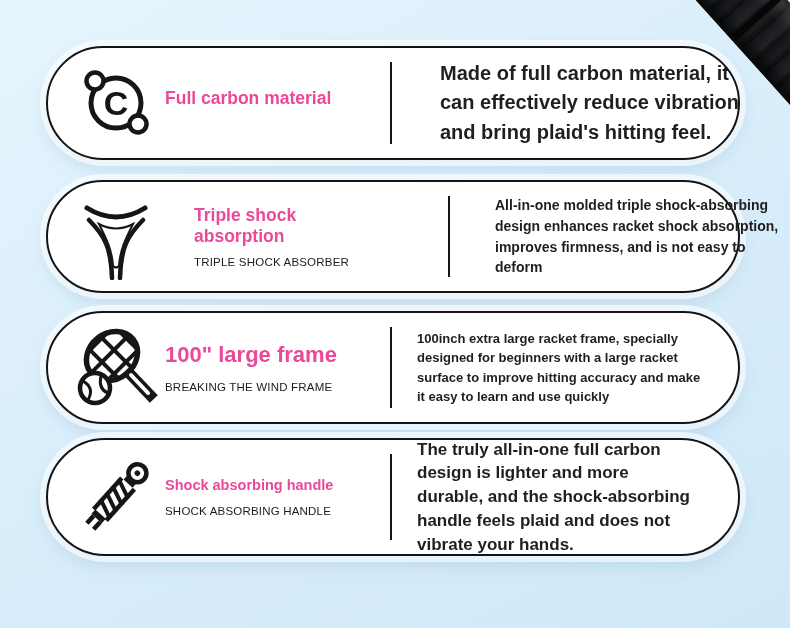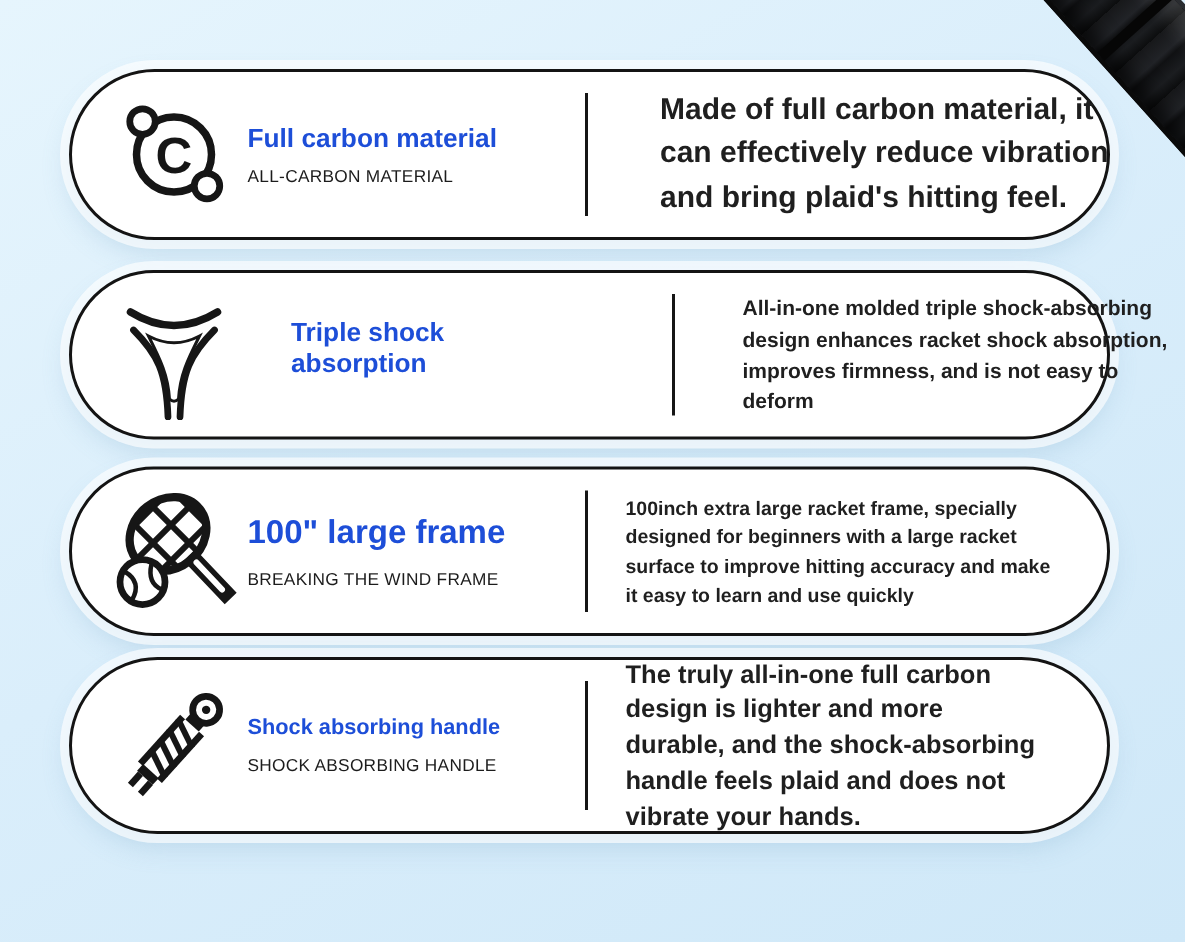--- a/index.html
+++ b/index.html
@@ -34,21 +34,21 @@
   .card--1{top:46px;height:114px;}
   .card--2{top:180px;height:113px;gap:29px;}
   .card--3{top:311px;height:113px;}
   .card--4{top:438px;height:118px;}
   .icon-wrap{
     flex:none;width:117px;display:flex;justify-content:center;align-items:center;
     padding-left:18px;box-sizing:border-box;
   }
   .title-col{flex:none;width:225px;box-sizing:border-box;padding-right:14px;}
   .title{
-    font-weight:bold;color:#1d4ed8;margin:0 0 9px 0;line-height:1.22;white-space:pre;
+    font-weight:bold;color:#ec4899;margin:0 0 9px 0;line-height:1.22;white-space:pre;
   }
   .card--1 .title,.card--2 .title{font-size:17.5px;}
   .card--3 .title{font-size:22px;margin-bottom:12px;}
   .card--4 .title{font-size:14.5px;margin-bottom:11px;}
   .subtitle{
     font-size:11.5px;font-weight:400;color:#1c1c1c;letter-spacing:.2px;white-space:pre;
   }
   .divider{
     flex:none;width:2px;align-self:center;height:calc(100% - 28px);background:#161616;
   }
@@ -75,40 +75,40 @@
     <div class="icon-wrap">
       <svg width="76" height="76" viewBox="0 0 76 76">
         <circle cx="38" cy="38" r="25" fill="none" stroke="#161616" stroke-width="5"></circle>
         <text x="38" y="50" text-anchor="middle" font-family="Liberation Sans, sans-serif" font-size="34" font-weight="bold" fill="#161616">C</text>
         <circle cx="17" cy="16" r="8.5" fill="#ffffff" stroke="#161616" stroke-width="4.5"></circle>
         <circle cx="60" cy="59" r="8.5" fill="#ffffff" stroke="#161616" stroke-width="4.5"></circle>
       </svg>
     </div>
     <div class="title-col">
       <div class="title">Full carbon material</div>
-      <div class="subtitle">ALL-CARBON MATERIAL</div>
     </div>
     <div class="divider"></div>
     <div class="desc">Made of full carbon material, it
 can effectively reduce vibration
 and bring plaid's hitting feel.</div>
   </div>
 
   <div class="card card--2">
     <div class="icon-wrap">
       <svg width="72" height="86" viewBox="0 0 72 86">
         <path d="M7,14 Q36,32 65,14" fill="none" stroke="#161616" stroke-width="5" stroke-linecap="round"></path>
         <path d="M9,26 C25,42 31,54 32,84" fill="none" stroke="#161616" stroke-width="4.5" stroke-linecap="round"></path>
         <path d="M63,26 C47,42 41,54 40,84" fill="none" stroke="#161616" stroke-width="4.5" stroke-linecap="round"></path>
         <path d="M19,30 Q36,39 53,30 C45,46 40,56 39,72 Q36,75 33,72 C32,56 27,46 19,30 Z" fill="none" stroke="#161616" stroke-width="2"></path>
       </svg>
     </div>
     <div class="title-col">
       <div class="title">Triple shock
 absorption</div>
+      <div class="subtitle">TRIPLE SHOCK ABSORBER</div>
     </div>
     <div class="divider"></div>
     <div class="desc">All-in-one molded triple shock-absorbing
 design enhances racket shock absorption,
 improves firmness, and is not easy to
 deform</div>
   </div>
 
   <div class="card card--3">
     <div class="icon-wrap">

